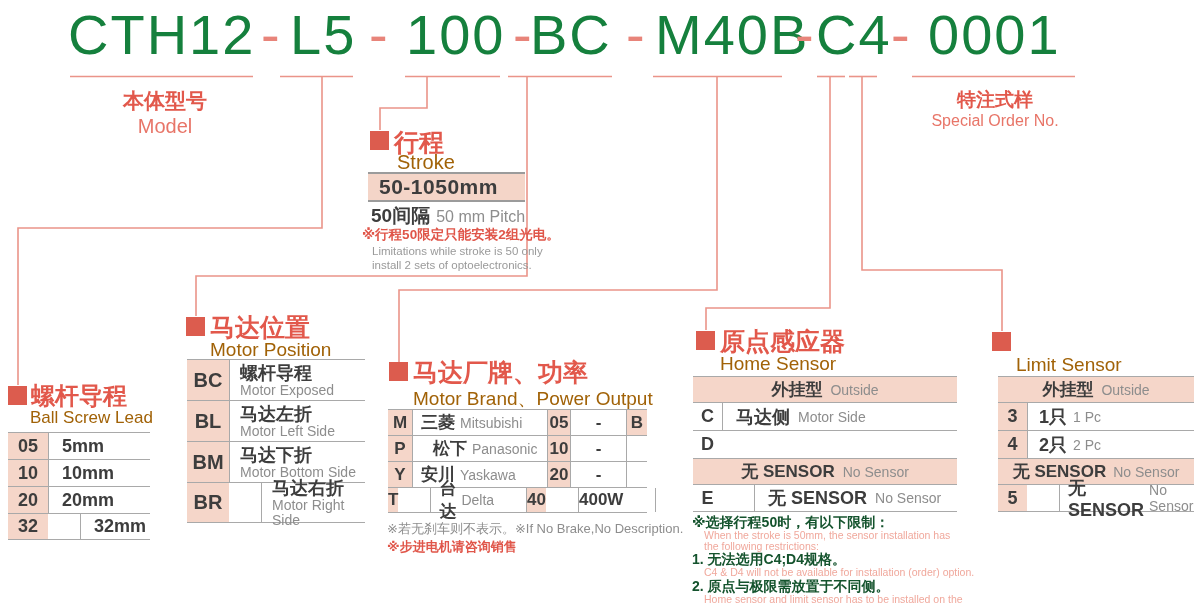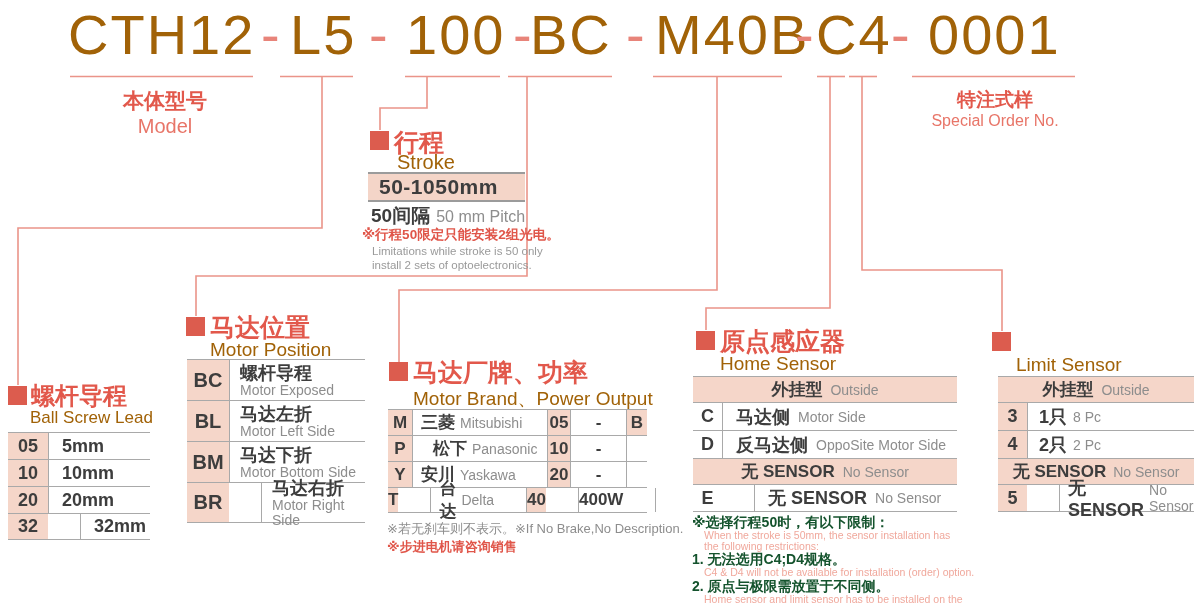--- a/index.html
+++ b/index.html
@@ -2,21 +2,21 @@
 <html><head>
 <meta charset="utf-8">
 <style>
   html,body{margin:0;padding:0;background:#fff;}
   #canvas{position:relative;width:1200px;height:605px;background:#fff;overflow:hidden;
           font-family:"Liberation Sans","DejaVu Sans",sans-serif;}
   svg.lines{position:absolute;left:0;top:0;}
   .abs{position:absolute;white-space:nowrap;}
   
   .seg{position:absolute;top:7px;font-size:56px;line-height:56px;letter-spacing:2px;
-       color:#a16207;font-weight:400;white-space:nowrap;}
+       color:#15803d;font-weight:400;white-space:nowrap;}
   .hy{position:absolute;top:7px;font-size:56px;line-height:56px;color:#e8847a;font-weight:400;}
   
   .sq{position:absolute;width:19px;height:19px;background:#dc5c4e;}
   .zh-t{position:absolute;color:#e2584b;font-weight:700;white-space:nowrap;}
   .en-t{position:absolute;color:#a16207;font-weight:400;white-space:nowrap;}
   
   .lblblock{position:absolute;text-align:center;color:#e2584b;}
   .lblblock .zh{font-size:21px;font-weight:700;line-height:26px;}
   .lblblock .en{font-size:20px;line-height:24px;color:#e87568;}
   
@@ -216,24 +216,20 @@
     </div>
     <div class="row" style="height:28px">
       <div class="cell codec" style="width:29px;font-size:18px">C</div>
       <div class="cell divl" style="flex:1;padding-left:13px">
         <span class="vzh" style="font-size:18px">马达侧</span>
         <span class="ven" style="font-size:14px;margin-left:8px">Motor Side</span>
       </div>
     </div>
     <div class="row" style="height:28px">
       <div class="cell codec" style="width:29px;font-size:18px">D</div>
-      <div class="cell divl" style="flex:1;padding-left:13px">
-        <span class="vzh" style="font-size:18px">反马达侧</span>
-        <span class="ven" style="font-size:14px;margin-left:8px">OppoSite Motor Side</span>
-      </div>
     </div>
     <div class="row pink" style="height:26px;justify-content:center;align-items:center">
       <span class="vzh" style="font-size:17px">无 SENSOR</span>
       <span class="ven" style="font-size:14px;margin-left:8px">No Sensor</span>
     </div>
     <div class="row" style="height:28px">
       <div class="cell codec" style="width:29px;font-size:18px">E</div>
       <div class="cell divl" style="flex:1;padding-left:13px">
         <span class="vzh" style="font-size:18px">无 SENSOR</span>
         <span class="ven" style="font-size:14px;margin-left:8px">No Sensor</span>
@@ -255,21 +251,21 @@
   <div class="en-t" style="left:1016px;top:354px;font-size:19px">Limit Sensor</div>
   <div class="tbl" style="left:998px;top:376px;width:196px">
     <div class="row pink" style="height:26px;justify-content:center;align-items:center">
       <span class="vzh" style="font-size:17px">外挂型</span>
       <span class="ven" style="font-size:14px;margin-left:8px">Outside</span>
     </div>
     <div class="row" style="height:28px">
       <div class="cell pink codec" style="width:29px;font-size:18px">3</div>
       <div class="cell divl" style="flex:1;padding-left:11px">
         <span class="vzh" style="font-size:18px">1只</span>
-        <span class="ven" style="font-size:14px;margin-left:6px">8 Pc</span>
+        <span class="ven" style="font-size:14px;margin-left:6px">1 Pc</span>
       </div>
     </div>
     <div class="row" style="height:28px">
       <div class="cell pink codec" style="width:29px;font-size:18px">4</div>
       <div class="cell divl" style="flex:1;padding-left:11px">
         <span class="vzh" style="font-size:18px">2只</span>
         <span class="ven" style="font-size:14px;margin-left:6px">2 Pc</span>
       </div>
     </div>
     <div class="row pink" style="height:26px;justify-content:center;align-items:center">

